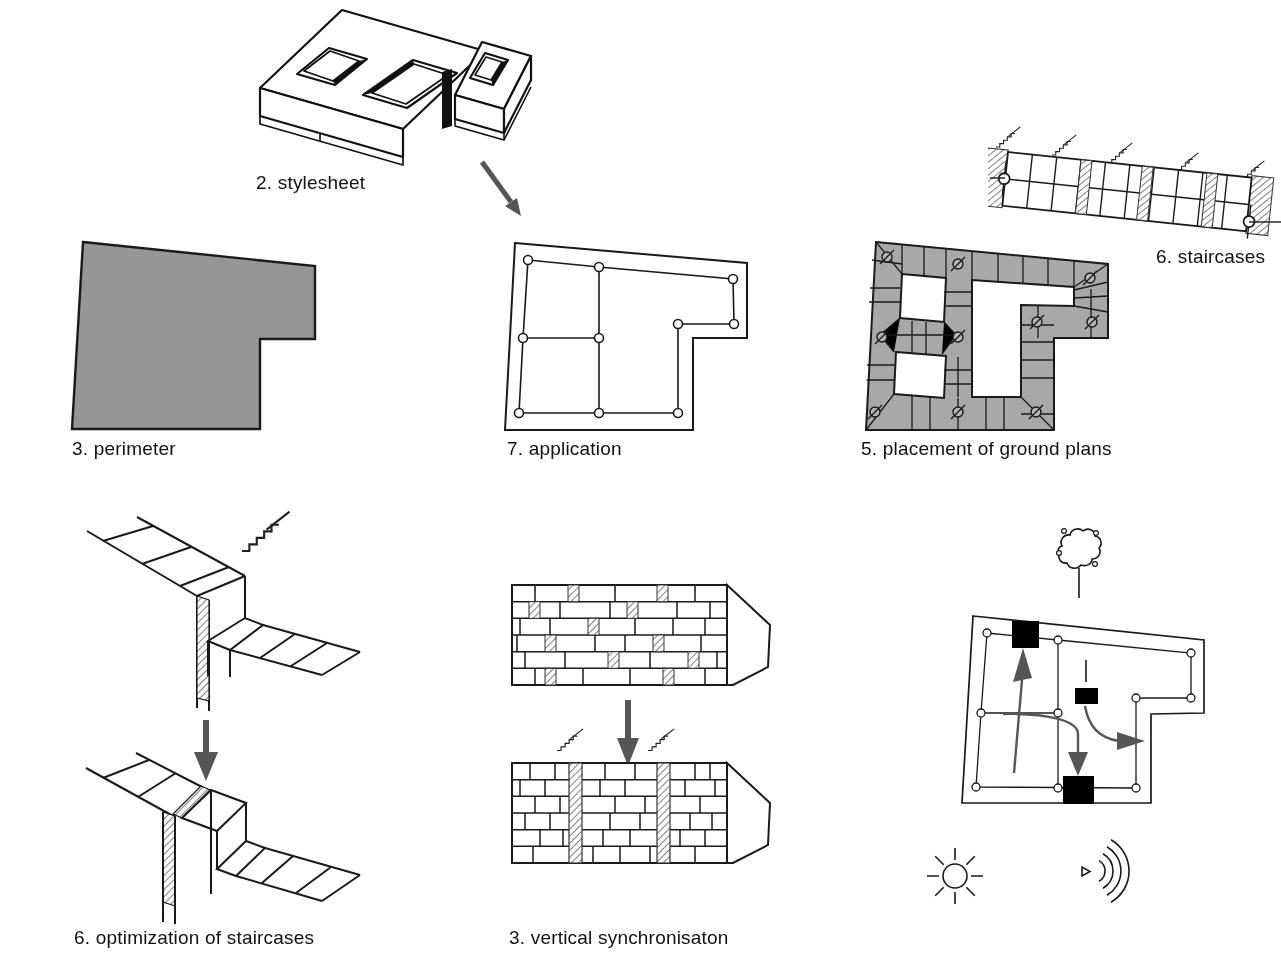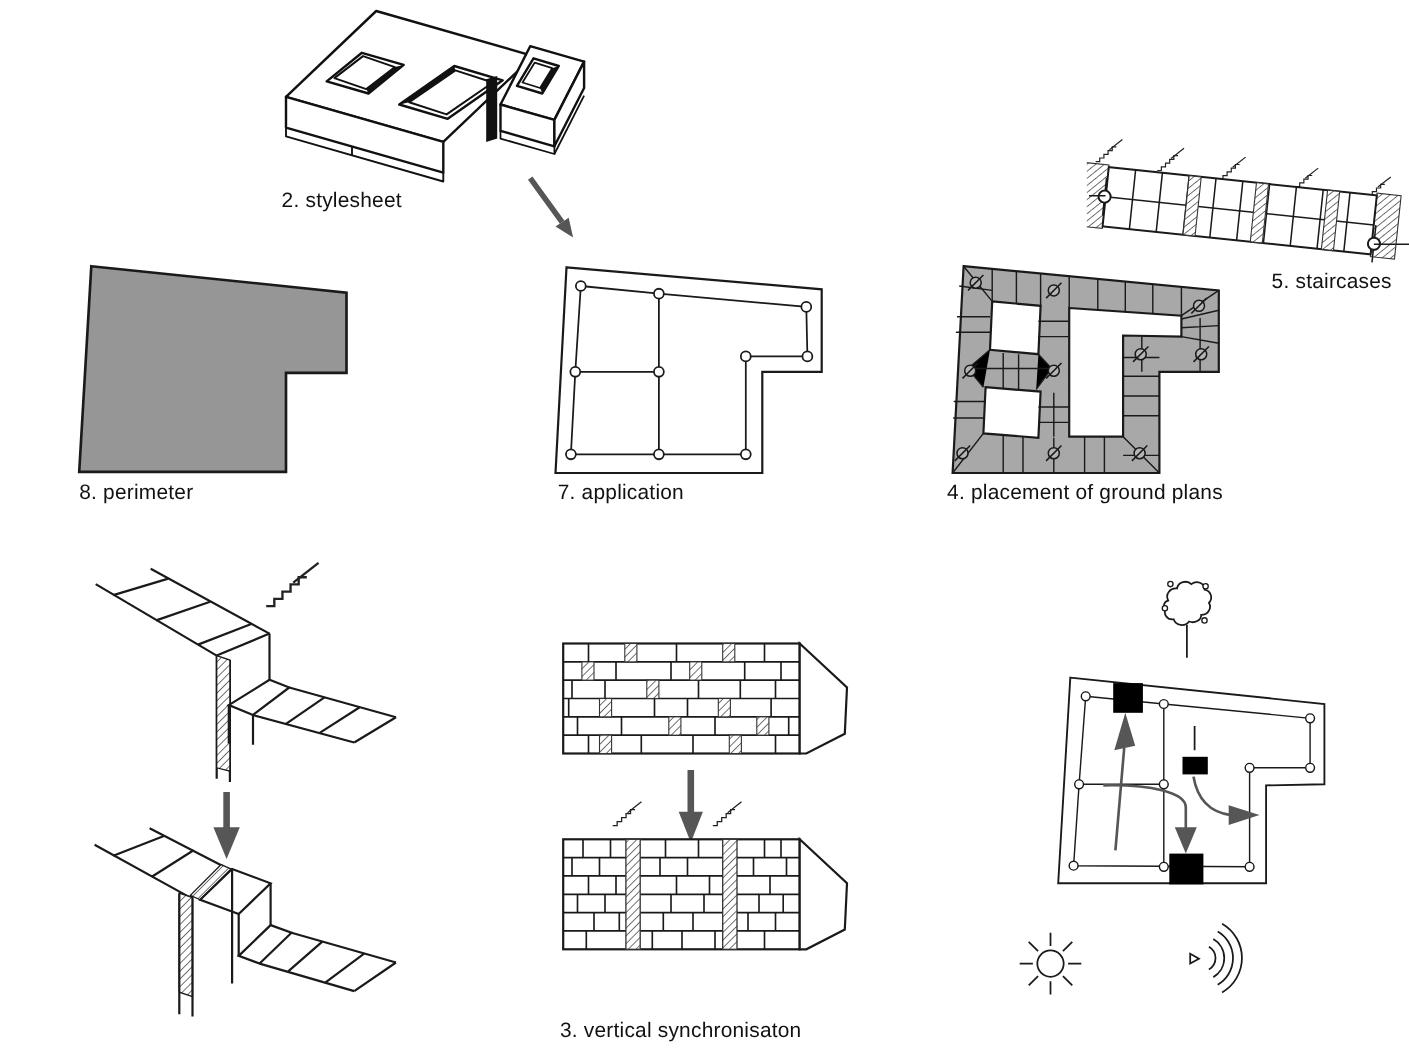--- a/index.html
+++ b/index.html
@@ -25,21 +25,21 @@
         <path d="M0,50 h9 v-8 h9 v-8 h9 v-8 h9 v-8 h9" fill="none" stroke="#222" stroke-width="2.6"></path>
       </g>
     </defs>
   </svg>
 
   <div class="fig" style="left:60px;top:225px">
     <svg width="270" height="215">
       <polygon points="23,17 255,41 255,114 200,114 200,204 12,204" fill="#969696" stroke="#1a1a1a" stroke-width="2.4"></polygon>
     </svg>
   </div>
-  <div class="lbl" style="left:72px;top:438px">8. perimeter</div>
+  <div class="lbl" style="left:72px;top:438px">3. perimeter</div>
 
   <div class="fig" style="left:245px;top:0">
     <svg width="300" height="235" stroke-linejoin="round">
 
       <path d="M15,88 L97,10 L240,51 L158,129 Z M52,74 L84,48 L122,59 L90,85 Z M118,95 L168,60 L212,73 L162,108 Z" fill="#fff" fill-rule="evenodd" stroke="#111" stroke-width="2.2"></path>
       <polygon points="90,85 122,59 114,61 88,81" fill="#111"></polygon>
       <path d="M59,71 L85,51 L114,61 L88,81 Z" fill="none" stroke="#111" stroke-width="1.8"></path>
       <polygon points="118,95 168,60 169,64 127,93" fill="#111"></polygon>
       <path d="M127,93 L169,64 L203,75 L161,104 Z" fill="none" stroke="#111" stroke-width="1.8"></path>
 
@@ -118,21 +118,21 @@
           <circle cx="102" cy="107" r="5"></circle>
             <circle cx="19" cy="182" r="5"></circle>
           <circle cx="102" cy="182" r="5"></circle>
             <circle cx="180" cy="182" r="5"></circle>
         </g>
         <path d="M24,34 L38,20 M95,41 L109,27 M227,55 L241,41 M229,99 L243,85 M174,99 L188,85
                  M19,114 L33,100 M95,114 L109,100 M12,189 L26,175 M95,189 L109,175 M173,189 L187,175"></path>
       </g>
     </svg>
   </div>
-  <div class="lbl" style="left:861px;top:438px">4. placement of ground plans</div>
+  <div class="lbl" style="left:861px;top:438px">5. placement of ground plans</div>
 
   <div class="fig" style="left:988px;top:112px">
     <svg width="295" height="138">
       <use href="#stair-glyph" transform="translate(8,14) scale(0.42)"></use>
       <use href="#stair-glyph" transform="translate(64,22) scale(0.42)"></use>
       <use href="#stair-glyph" transform="translate(120,30) scale(0.42)"></use>
       <use href="#stair-glyph" transform="translate(186,40) scale(0.42)"></use>
       <use href="#stair-glyph" transform="translate(252,48) scale(0.42)"></use>
       <g transform="translate(20,40) rotate(6)">
         <rect x="-22" y="-2" width="22" height="58" fill="url(#hatch)" stroke="#333" stroke-width="1"></rect>
@@ -145,21 +145,21 @@
         <rect x="200" y="0" width="11" height="54" fill="url(#hatch)" stroke="#333" stroke-width="1"></rect>
         <line x1="-1" y1="10" x2="-1" y2="44" stroke="#1a1a1a" stroke-width="1.4"></line>
         <line x1="247" y1="27" x2="247" y2="61" stroke="#1a1a1a" stroke-width="1.4"></line>
         <circle cx="-1" cy="27" r="5.5" fill="#fff" stroke="#1a1a1a" stroke-width="1.8"></circle>
         <circle cx="247" cy="44" r="5.5" fill="#fff" stroke="#1a1a1a" stroke-width="1.8"></circle>
       </g>
       <line x1="2" y1="66" x2="17" y2="66" stroke="#1a1a1a" stroke-width="1.4"></line>
       <line x1="261" y1="110" x2="293" y2="110" stroke="#1a1a1a" stroke-width="1.4"></line>
     </svg>
   </div>
-  <div class="lbl" style="left:1156px;top:246px">5. staircases</div>
+  <div class="lbl" style="left:1156px;top:246px">6. staircases</div>
 
   <div class="fig" style="left:60px;top:498px">
     <svg width="330" height="428">
       <use href="#stair-glyph" transform="translate(182,12) scale(0.82)"></use>
 
       <g stroke="#1a1a1a" stroke-width="2" fill="none">
         <path d="M77,19 L185,78 M27,33 L137,98"></path>
         <path d="M93,28 L43,43 M131,49 L82,66 M169,69 L120,88 M185,78 L137,98"></path>
         <path d="M137,98 V210 M149,102 V213 M185,78 V120"></path>
         <polygon points="137,98 149,102 149,203 137,200" fill="url(#hatch)" stroke-width="1.2"></polygon>
@@ -181,20 +181,21 @@
         <polygon points="103,314 115,318 115,408 103,404" fill="url(#hatch)" stroke-width="1.2"></polygon>
         <path d="M103,314 V424 M115,318 V426"></path>
         <path d="M122,320 L151,292 L186,305 L157,333 Z"></path>
         <path d="M151,292 V396 M157,333 V371 M186,305 V343"></path>
         <path d="M157,371 L186,343 L205,350 L176,378 Z"></path>
         <path d="M205,350 L300,377 M176,378 L262,403"></path>
         <path d="M233,358 L202,385 M271,369 L236,395 M300,377 L262,403"></path>
       </g>
     </svg>
   </div>
+  <div class="lbl" style="left:74px;top:927px">6. optimization of staircases</div>
 
   <div class="fig" style="left:505px;top:582px">
     <svg width="280" height="300">
 
       <g>
         <rect x="7" y="3" width="215" height="100" fill="#fff" stroke="#1a1a1a" stroke-width="2"></rect>
         <polygon points="222,3 265,43 263,85 228,103 222,103" fill="#fff" stroke="#1a1a1a" stroke-width="2"></polygon>
         <path d="M7,19.7 H222 M7,36.3 H222 M7,53 H222 M7,69.7 H222 M7,86.3 H222" stroke="#1a1a1a" stroke-width="1.5"></path>
         <g fill="url(#hatch)" stroke="#333" stroke-width="1">
           <rect x="63" y="3" width="11" height="16.7"></rect>

